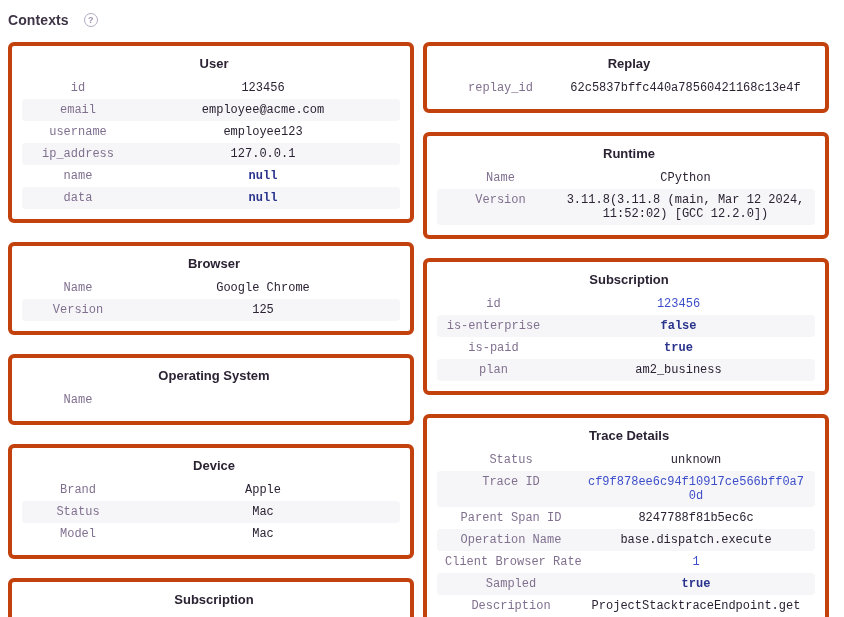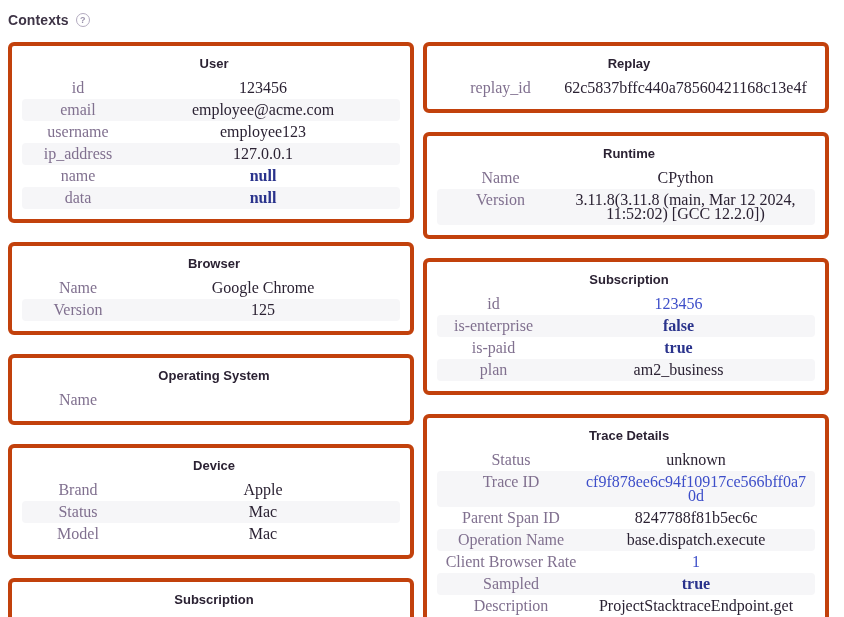--- a/index.html
+++ b/index.html
@@ -8,21 +8,21 @@
     width: 844px;
     height: 617px;
     font-family: "Liberation Sans", sans-serif;
     color: #2b2233;
     padding: 10px 15px 0 8px;
     overflow: hidden;
   }
   .page-header {
     display: flex;
     align-items: center;
-    gap: 7px;
+    gap: 15px;
     margin: 2px 0 14px 0;
   }
   .page-header h2 {
     font-size: 14px;
     font-weight: bold;
     color: #3e3446;
     letter-spacing: 0.1px;
   }
   .help-icon {
     width: 14px;
@@ -57,22 +57,22 @@
     font-weight: bold;
     color: #2b2233;
     margin: 2px 0 6px 6px;
   }
   .rows { display: block; }
   .row {
     display: grid;
     grid-template-columns: var(--kw, 104px) 1fr;
     padding: 4px 8px;
     border-radius: 4px;
-    font-family: Liberation Serif, serif;
-    font-size: 16px;
+    font-family: Liberation Mono, monospace;
+    font-size: 12px;
     line-height: 14px;
   }
   .row:nth-child(even) { background: #f6f6f8; }
   .k { color: #80708f; padding-right: 8px; white-space: nowrap; }
   .v { color: #2b2233; word-break: break-word; }
   .v.num  { color: var(--link-blue, #3d4ec9); }
   .v.link { color: var(--link-blue, #3d4ec9); text-decoration: none; cursor: pointer; }
   .v.bool, .v.null { color: var(--bold-blue, #2a338c); font-weight: bold; }
 </style>
 </head>

